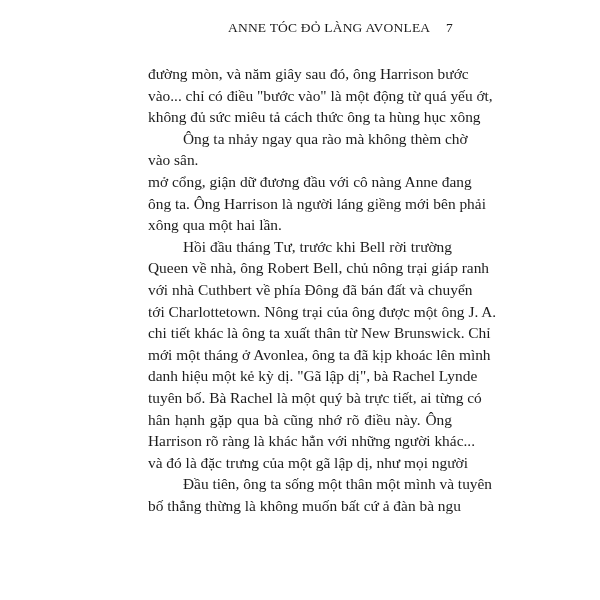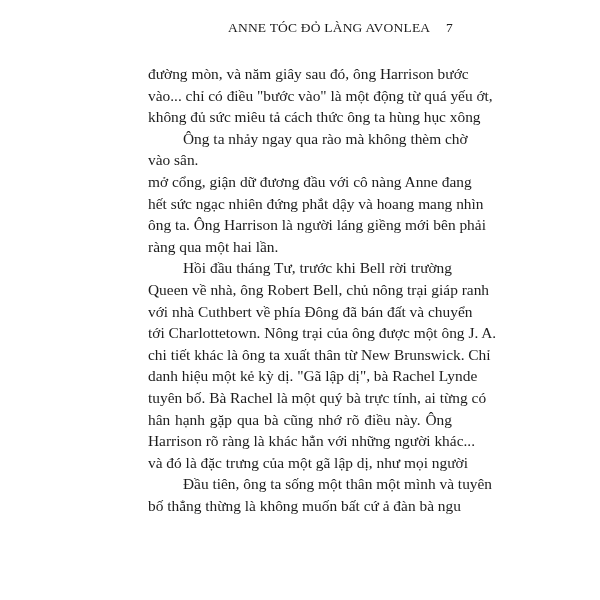--- a/index.html
+++ b/index.html
@@ -34,31 +34,31 @@
 
   <div class="body-text">
 
     <div class="line">đường mòn, và năm giây sau đó, ông Harrison bước</div>
     <div class="line">vào... chỉ có điều "bước vào" là một động từ quá yếu ớt,</div>
     <div class="line">không đủ sức miêu tả cách thức ông ta hùng hục xông</div>
     <div class="line indent">Ông ta nhảy ngay qua rào mà không thèm chờ</div>
 
     <div class="line last">vào sân.</div>
     <div class="line">mở cổng, giận dữ đương đầu với cô nàng Anne đang</div>
-    <div class="line">hết sức ngạc nhiên đứng phắt dậy và hoang mang nhìn</div>
     <div class="line">ông ta. Ông Harrison là người láng giềng mới bên phải</div>
-    <div class="line last">ràng qua một hai lần.</div>
+    <div class="line last">xông qua một hai lần.</div>
 
     <div class="line indent">Hồi đầu tháng Tư, trước khi Bell rời trường</div>
     <div class="line">Queen về nhà, ông Robert Bell, chủ nông trại giáp ranh</div>
     <div class="line">với nhà Cuthbert về phía Đông đã bán đất và chuyển</div>
     <div class="line">tới Charlottetown. Nông trại của ông được một ông J. A.</div>
     <div class="line">chi tiết khác là ông ta xuất thân từ New Brunswick. Chỉ</div>
+    <div class="line">mới một tháng ở Avonlea, ông ta đã kịp khoác lên mình</div>
     <div class="line">danh hiệu một kẻ kỳ dị. "Gã lập dị", bà Rachel Lynde</div>
-    <div class="line">tuyên bố. Bà Rachel là một quý bà trực tính, ai từng có</div>
+    <div class="line">tuyên bố. Bà Rachel là một quý bà trực tiết, ai từng có</div>
     <div class="line">hân hạnh gặp qua bà cũng nhớ rõ điều này. Ông</div>
     <div class="line">Harrison rõ ràng là khác hẳn với những người khác...</div>
     <div class="line">và đó là đặc trưng của một gã lập dị, như mọi người</div>
 
     <div class="line indent">Đầu tiên, ông ta sống một thân một mình và tuyên</div>
     <div class="line">bố thẳng thừng là không muốn bất cứ ả đàn bà ngu</div>
 
   </div>
 </div>
 

